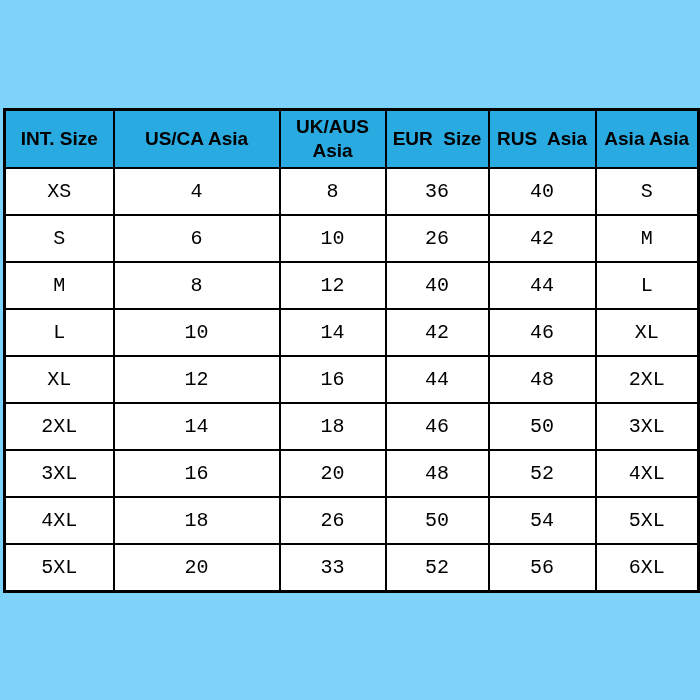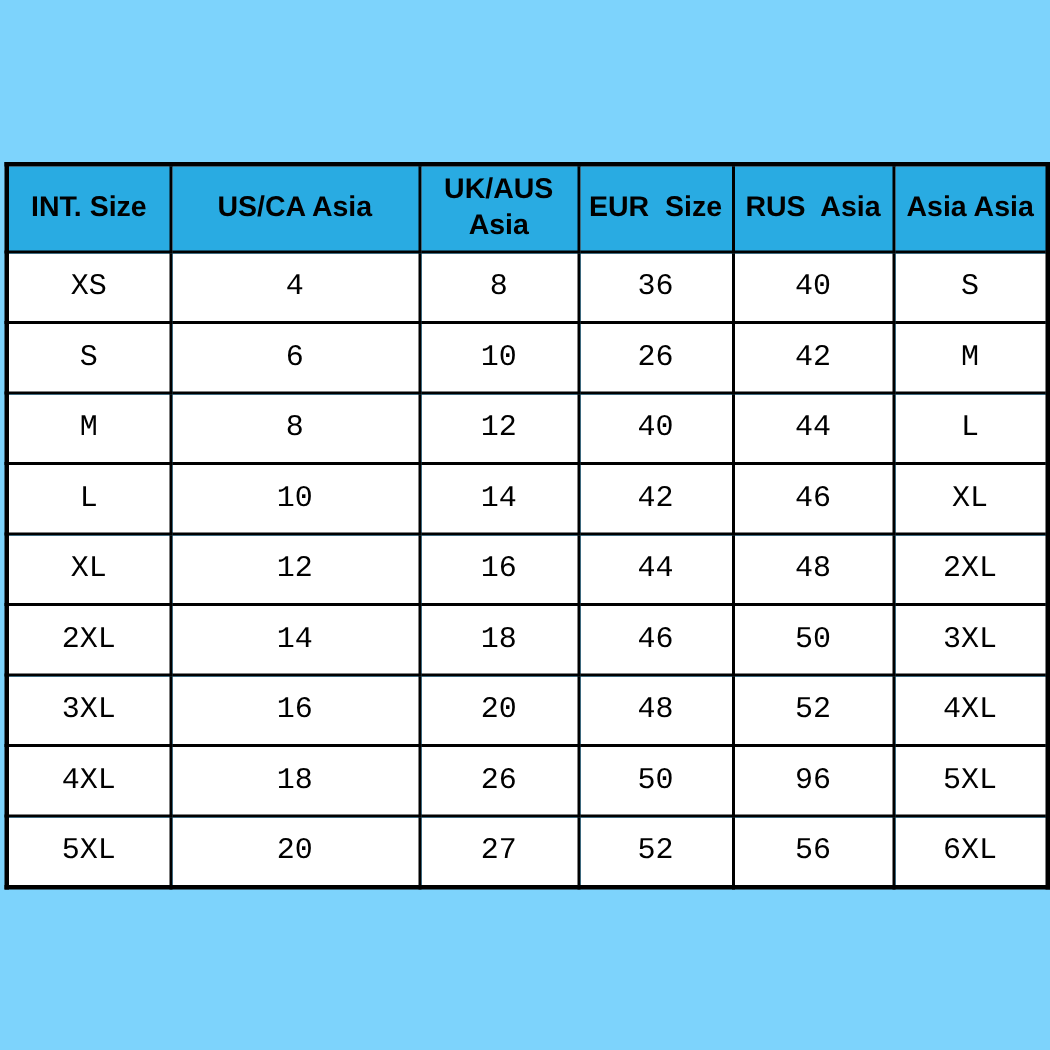--- a/index.html
+++ b/index.html
@@ -131,26 +131,26 @@
           <td>20</td>
           <td>48</td>
           <td>52</td>
           <td>4XL</td>
         </tr>
         <tr>
           <td class="row-label">4XL</td>
           <td>18</td>
           <td>26</td>
           <td>50</td>
-          <td>96</td>
+          <td>54</td>
           <td>5XL</td>
         </tr>
         <tr>
           <td class="row-label">5XL</td>
           <td>20</td>
-          <td>27</td>
+          <td>33</td>
           <td>52</td>
           <td>56</td>
           <td>6XL</td>
         </tr>
       </tbody>
   </table>
 </div>
 
 </body></html>

